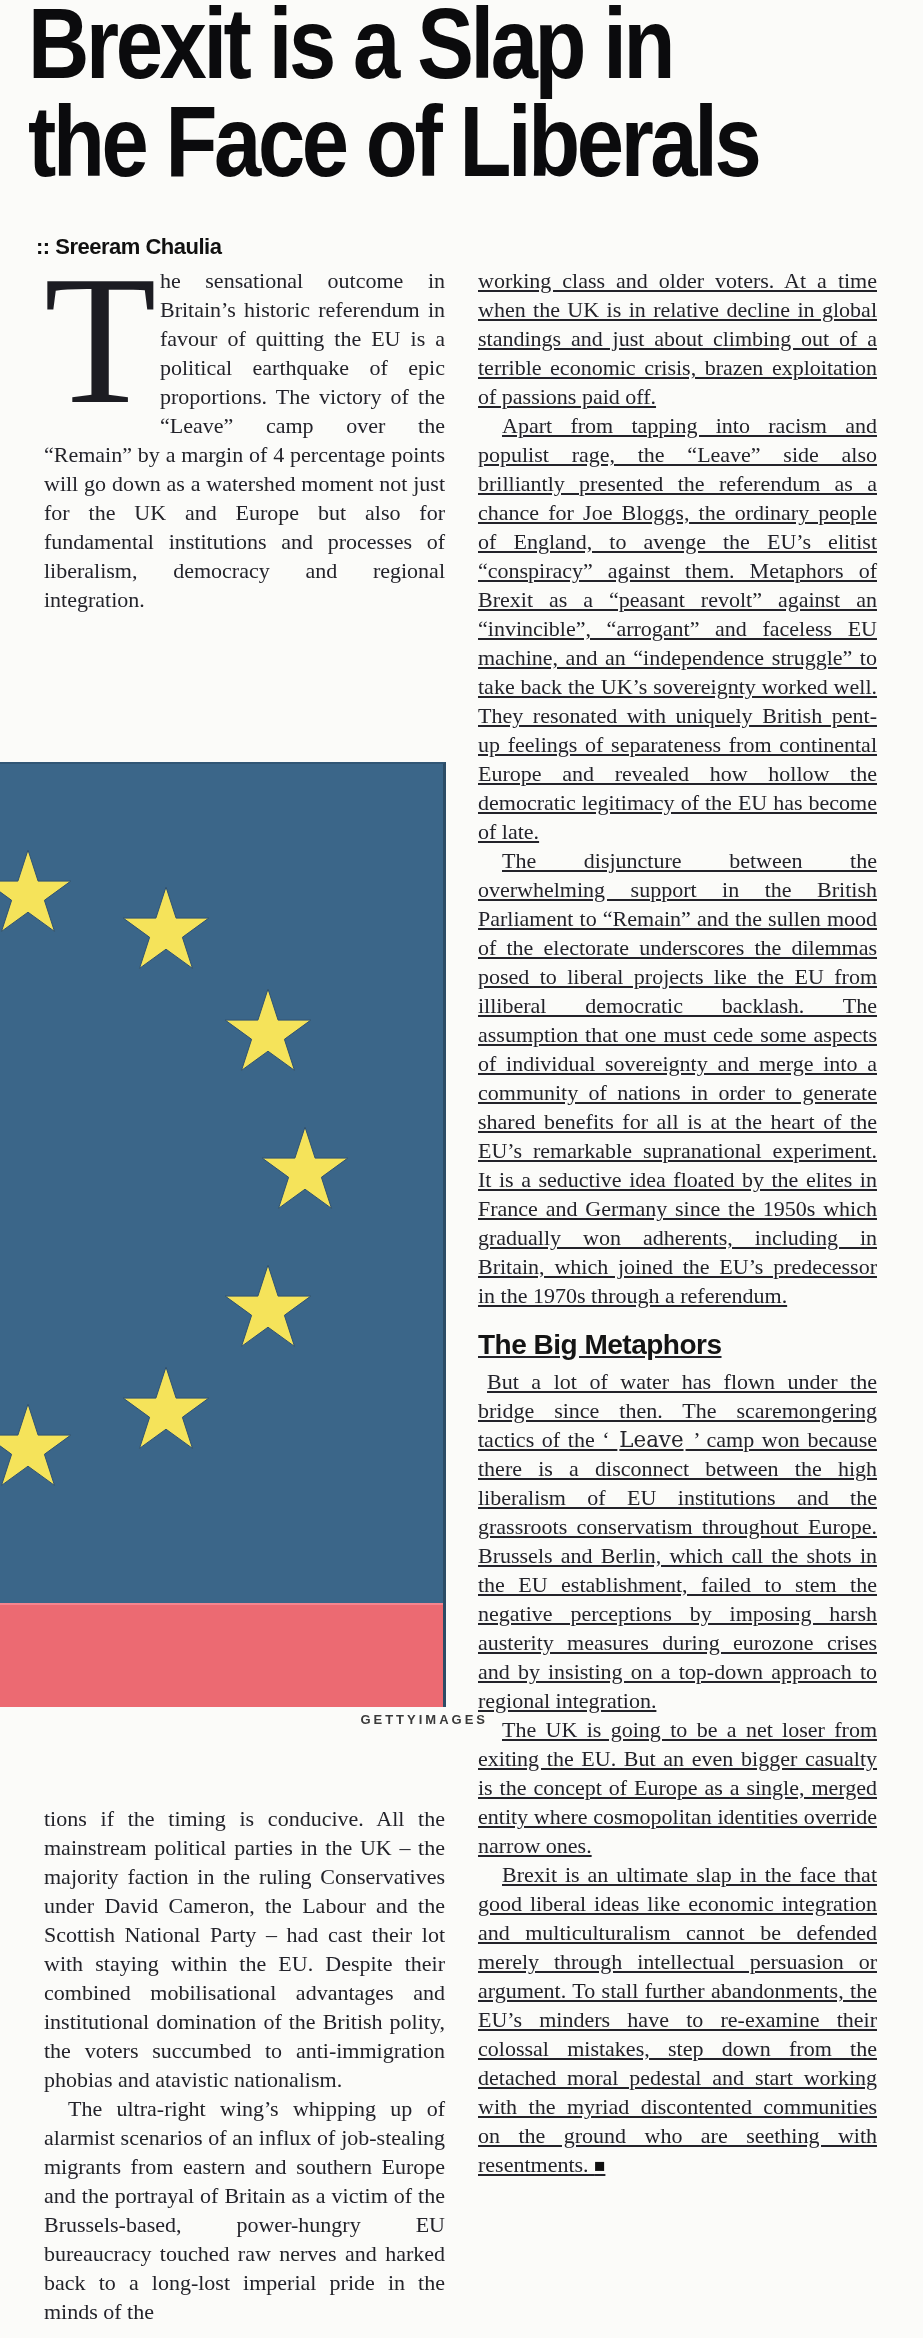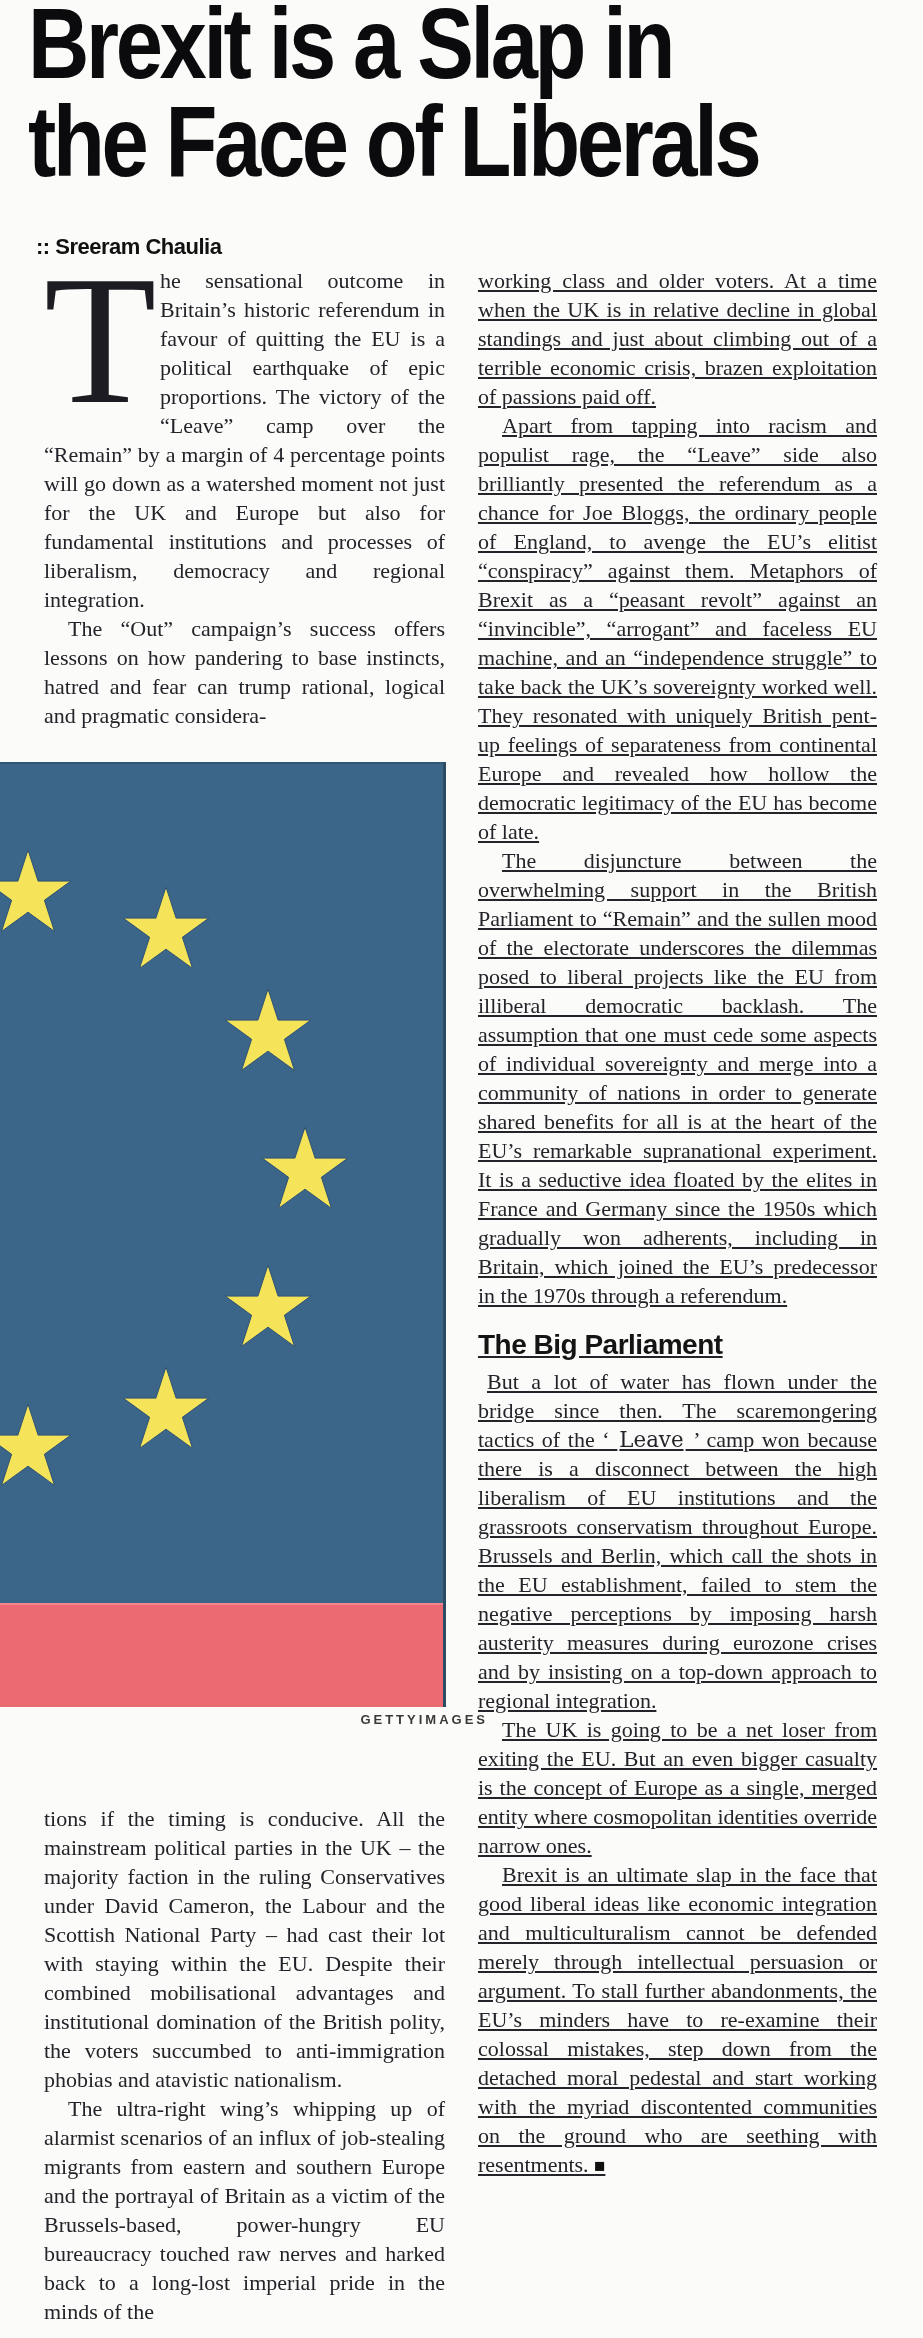--- a/index.html
+++ b/index.html
@@ -103,21 +103,20 @@
 
   <div class="headline">
     <div>Brexit is a Slap in</div>
     <div>the Face of Liberals</div>
   </div>
 
   <div class="byline">:: Sreeram Chaulia</div>
 
   <div class="col col-left-top">
     <p class="no-indent"><span class="dropcap">T</span><span>he sensational outcome in Britain’s historic referendum in favour of quitting the EU is a political earthquake of epic proportions. The victory of the “Leave” camp over the “Remain” by a margin of 4 percentage points will go down as a watershed moment not just for the UK and Europe but also for fundamental institutions and processes of liberalism, democracy and regional integration.</span></p>
-    <p>The “Out” campaign’s success offers lessons on how pandering to base instincts, hatred and fear can trump rational, logical and pragmatic considera-</p>
   </div>
 
   <div class="photo">
     <svg width="443" height="841" viewBox="0 0 443 841">
       <defs>
         <polygon id="eu-star" points="0,-45 10.1,-13.9 42.8,-13.9 16.4,5.3 26.5,36.4 0,17.2 -26.5,36.4 -16.4,5.3 -42.8,-13.9 -10.1,-13.9" fill="#f5e35a" stroke="#2f5272" stroke-width="1"></polygon>
       </defs>
       <use href="#eu-star" transform="translate(28,131)"></use>
       <use href="#eu-star" transform="translate(166,168)"></use>
       <use href="#eu-star" transform="translate(268,270)"></use>
@@ -133,19 +132,19 @@
 
   <div class="col col-left-bottom">
     <p class="no-indent">tions if the timing is conducive. All the mainstream political parties in the UK – the majority faction in the ruling Conservatives under David Cameron, the Labour and the Scottish National Party – had cast their lot with staying within the EU. Despite their combined mobilisational advantages and institutional domination of the British polity, the voters succumbed to anti-immigration phobias and atavistic nationalism.</p>
     <p>The ultra-right wing’s whipping up of alarmist scenarios of an influx of job-stealing migrants from eastern and southern Europe and the portrayal of Britain as a victim of the Brussels-based, power-hungry EU bureaucracy touched raw nerves and harked back to a long-lost imperial pride in the minds of the</p>
   </div>
 
   <div class="col col-right">
     <p class="no-indent">working class and older voters. At a time when the UK is in relative decline in global standings and just about climbing out of a terrible economic crisis, brazen exploitation of passions paid off.</p>
     <p>Apart from tapping into racism and populist rage, the “Leave” side also brilliantly presented the referendum as a chance for Joe Bloggs, the ordinary people of England, to avenge the EU’s elitist “conspiracy” against them. Metaphors of Brexit as a “peasant revolt” against an “invincible”, “arrogant” and faceless EU machine, and an “independence struggle” to take back the UK’s sovereignty worked well. They resonated with uniquely British pent-up feelings of separateness from continental Europe and revealed how hollow the democratic legitimacy of the EU has become of late.</p>
     <p>The disjuncture between the overwhelming support in the British Parliament to “Remain” and the sullen mood of the electorate underscores the dilemmas posed to liberal projects like the EU from illiberal democratic backlash. The assumption that one must cede some aspects of individual sovereignty and merge into a community of nations in order to generate shared benefits for all is at the heart of the EU’s remarkable supranational experiment. It is a seductive idea floated by the elites in France and Germany since the 1950s which gradually won adherents, including in Britain, which joined the EU’s predecessor in the 1970s through a referendum.</p>
-    <p class="subhead">The Big Parliament</p>
+    <p class="subhead">The Big Metaphors</p>
     <p class="indent-sm"><span>But a lot of water has flown under the bridge since then. The scaremongering tactics of the ‘ </span><span class="leave-word">Leave</span><span> ’ camp won because there is a disconnect between the high liberalism of EU institutions and the grassroots conservatism throughout Europe. Brussels and Berlin, which call the shots in the EU establishment, failed to stem the negative perceptions by imposing harsh austerity measures during eurozone crises and by insisting on a top-down approach to regional integration.</span></p>
     <p>The UK is going to be a net loser from exiting the EU. But an even bigger casualty is the concept of Europe as a single, merged entity where cosmopolitan identities override narrow ones.</p>
     <p><span>Brexit is an ultimate slap in the face that good liberal ideas like economic integration and multiculturalism cannot be defended merely through intellectual persuasion or argument. To stall further abandonments, the EU’s minders have to re-examine their colossal mistakes, step down from the detached moral pedestal and start working with the myriad discontented communities on the ground who are seething with resentments. </span><span class="endmark">■</span></p>
   </div>
 
 </div>
 
 </body></html>

